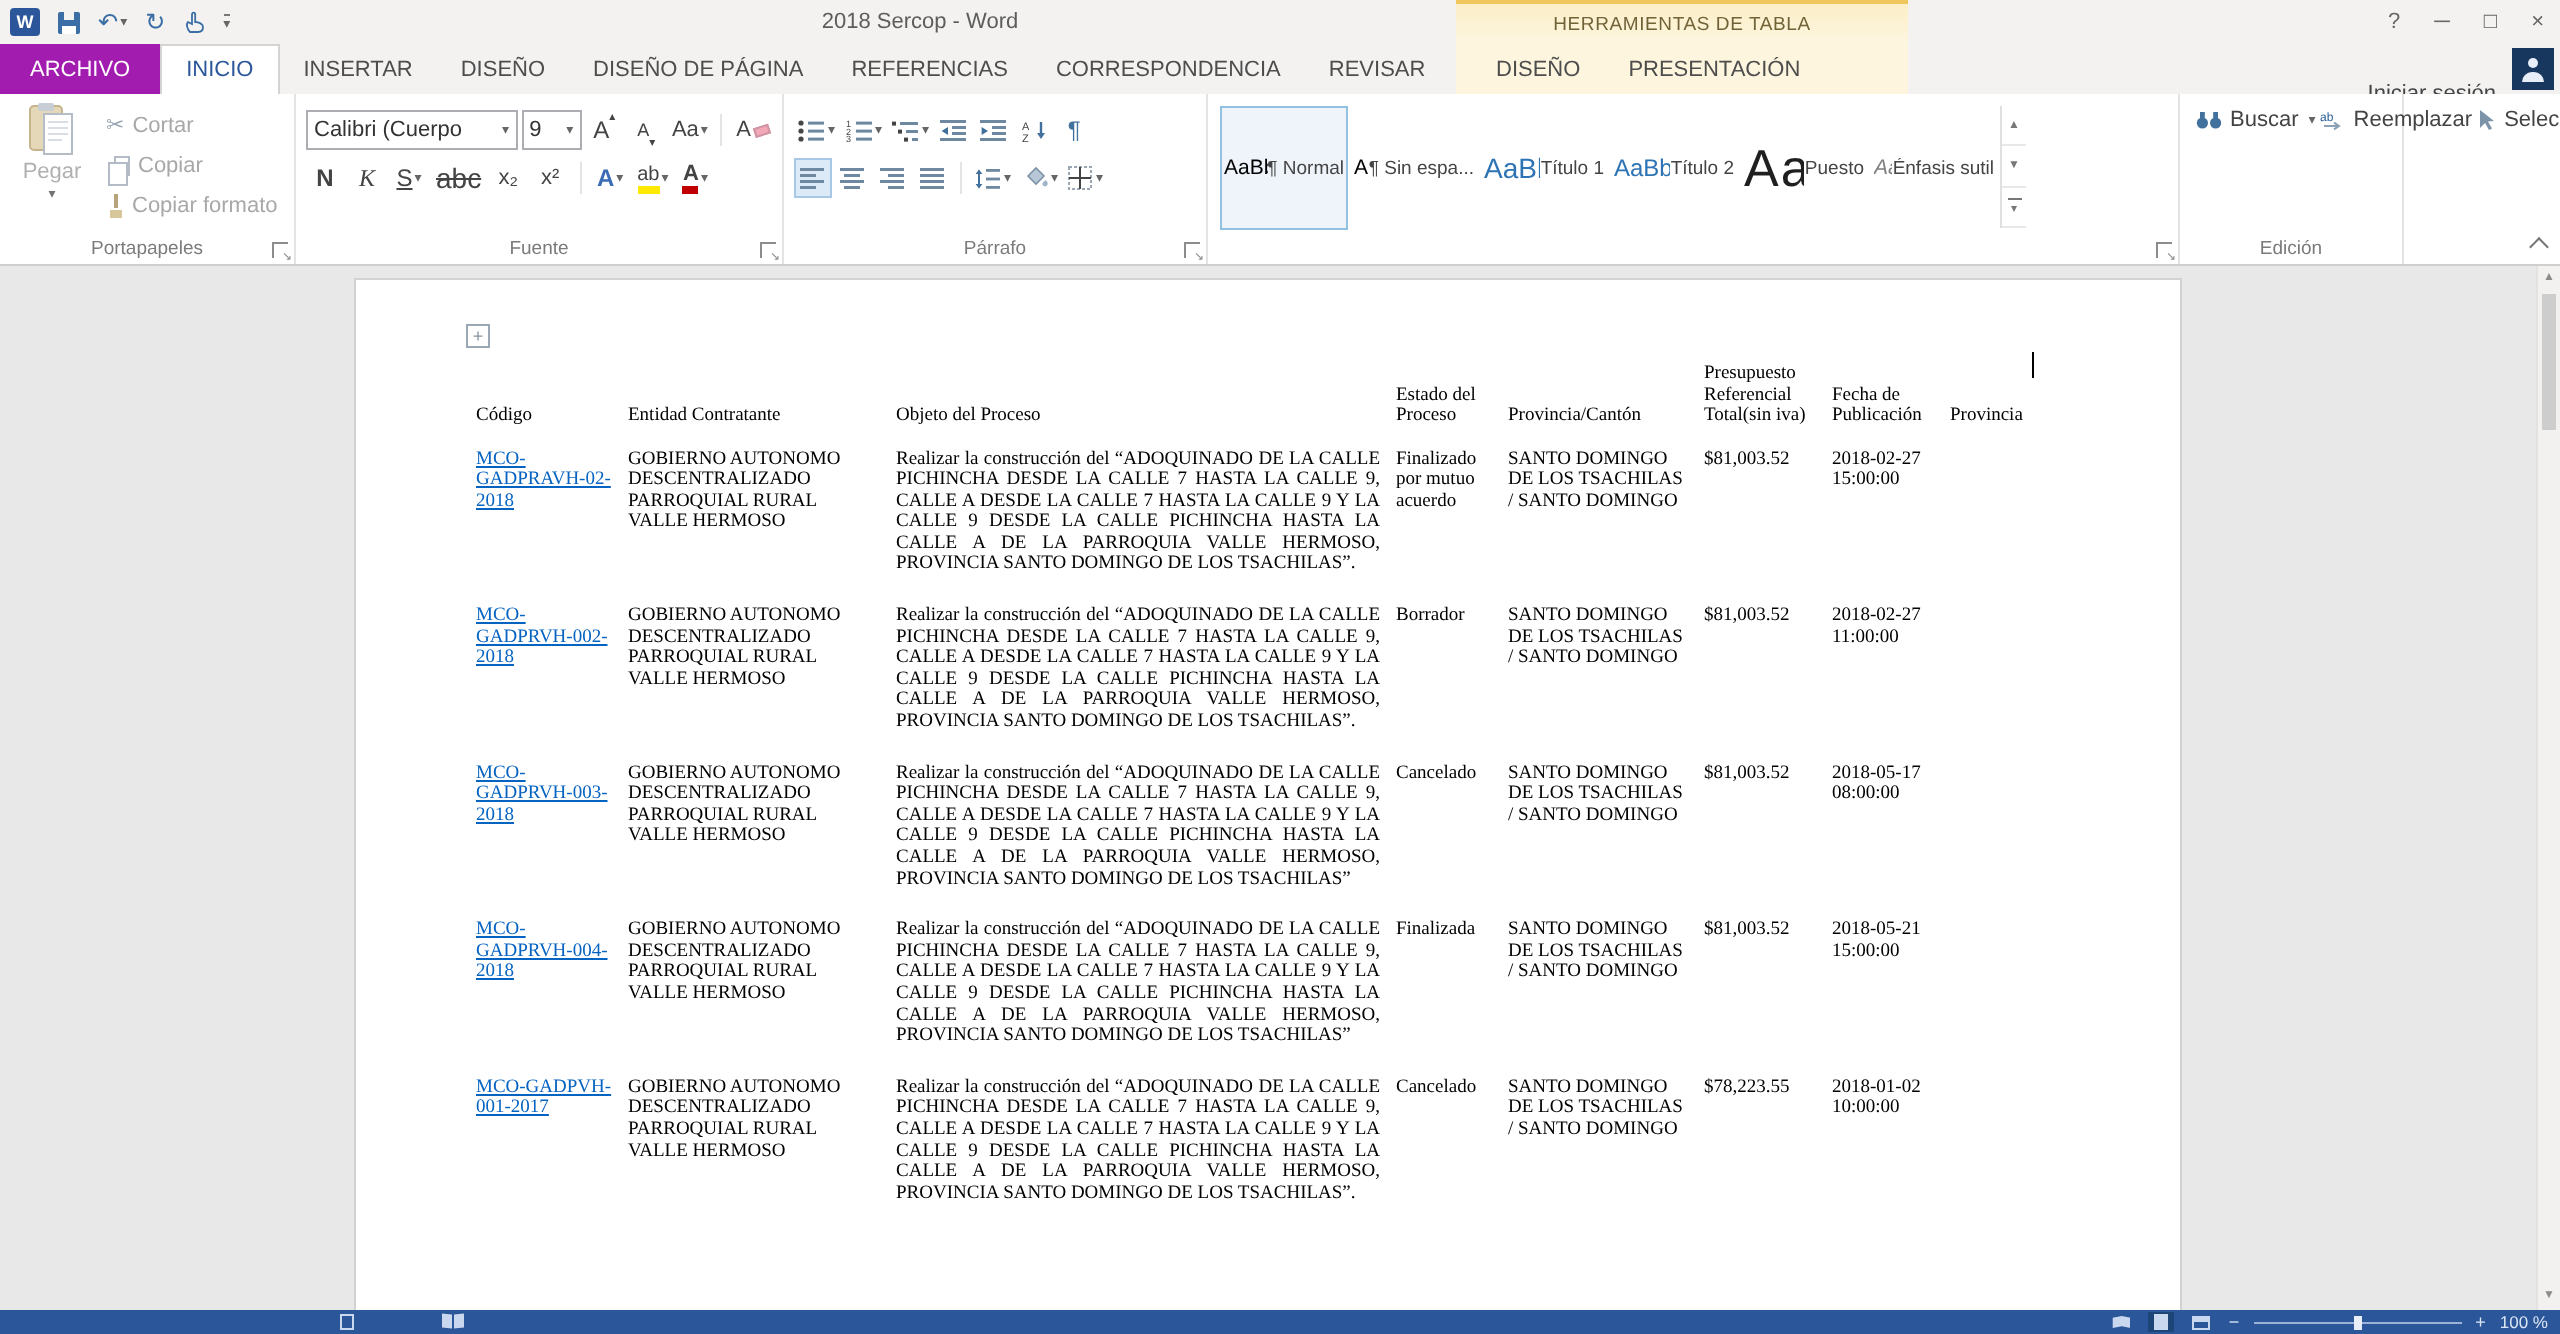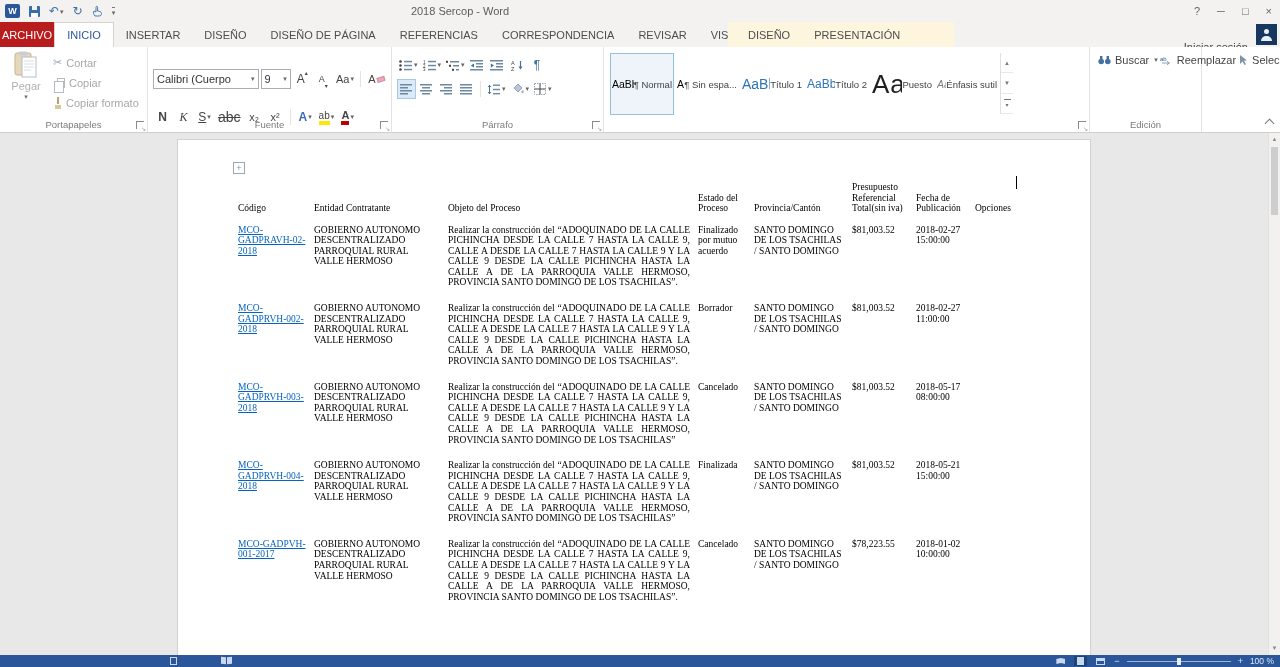--- a/index.html
+++ b/index.html
@@ -17,21 +17,21 @@
 .mini-dd{font-size:7px;color:#666;}
 .qat-more{display:inline-flex;flex-direction:column;align-items:center;color:#666;font-size:7px;border-top:1px solid #777;padding-top:1px;}
 .tb-title{position:absolute;left:300px;width:320px;text-align:center;color:#5d5d5d;font-size:11px;}
 .ctx-label{position:absolute;left:728px;width:226px;height:22px;background:linear-gradient(#fceec6,#fdf6e0);border-top:2px solid #f0c75c;color:#716337;font-size:9.5px;display:flex;align-items:center;justify-content:center;letter-spacing:.3px;}
 .win-controls{position:absolute;right:8px;top:0;height:22px;display:flex;align-items:center;gap:17px;color:#666;font-size:11px;}
 .win-controls span{cursor:default;}
 
 
 .tabrow{height:25px;background:#f3f2f1;display:flex;align-items:stretch;position:relative;font-size:11px;}
 .tab{padding:0 12px;display:flex;align-items:center;color:#4d4d4d;white-space:nowrap;}
-.tab.file{background:#b91c1c;color:#fff;padding:0 2px;text-align:right;}
+.tab.file{background:#a21caf;color:#fff;padding:0 15px;text-align:right;}
 .tab.active{background:#fff;color:#2b579a;border:1px solid #d6d4d2;border-bottom:none;}
 .ctx-tabs{position:absolute;left:728px;top:0;bottom:0;width:226px;background:#fdf5de;display:flex;padding-left:8px;}
 .signin{position:absolute;right:32px;top:19px;color:#444;}
 .avatar{position:absolute;right:3px;top:2px;width:21px;height:21px;background:#17375e;display:flex;align-items:center;justify-content:center;}
 .person-icon{position:relative;width:13px;height:13px;display:block;}
 .person-icon::before{content:"";position:absolute;left:4px;top:1px;width:5px;height:5px;border-radius:50%;background:#e8eef7;}
 .person-icon::after{content:"";position:absolute;left:1px;bottom:0;width:11px;height:5px;border-radius:5px 5px 0 0;background:#e8eef7;}
 
 
 .ribbon{height:86px;background:#fff;border-bottom:1px solid #d0cfce;display:flex;position:relative;}
@@ -50,21 +50,21 @@
 .clip-item{display:flex;align-items:center;gap:4px;color:#a8a8a8;height:17px;}
 .ic-cut{color:#9aa7b5;font-size:11px;}
 .ic-copy{position:relative;width:8px;height:10px;border:1px solid #b3bcc6;background:#fff;margin-left:4px;}
 .ic-copy::before{content:"";position:absolute;left:-4px;top:2px;width:8px;height:10px;border:1px solid #b3bcc6;background:#fff;}
 .ic-brush{position:relative;width:9px;height:12px;}
 .ic-brush::before{content:"";position:absolute;left:4px;top:0;width:2px;height:7px;background:#b7a27a;}
 .ic-brush::after{content:"";position:absolute;left:2px;bottom:0;width:6px;height:4px;background:#d8c79a;}
 
 
 .g-font{width:244px;display:flex;flex-direction:column;}
-.font-row{display:flex;align-items:center;gap:2px;margin-top:18px;}
+.font-row{display:flex;align-items:center;gap:2px;margin-top:4px;}
 .combo{border:1px solid #abadb3;background:#fff;height:20px;display:flex;align-items:center;justify-content:space-between;padding:0 3px;color:#333;}
 .combo .ct{overflow:hidden;white-space:nowrap;max-width:100px;}
 .combo.family{width:114px;}
 .combo.size{width:32px;}
 .gf-big{font-size:12px;}
 .gf-small{font-size:9px;}
 .sup6{font-size:6px;align-self:flex-start;color:#444;}
 .sub6{font-size:6px;align-self:flex-end;color:#444;}
 .b-bold{font-weight:bold;font-size:12px;}
 .b-italic{font-style:italic;font-family:"Liberation Serif",serif;font-size:12px;}
@@ -156,20 +156,21 @@
     <span class="qat-btn">
         <svg width="11" height="12">
           <path d="M3 11 C1.5 9.5 1 7 2 6 L4 7 V2.2 C4 1 5.6 1 5.6 2.2 V6 C7.5 6 9.5 7 9.5 8.5 C9.5 10 8.5 11 7 11 Z" fill="none" stroke="#3a6ea5" stroke-width="0.9"></path>
         </svg>
       </span>
     <span class="qat-btn">
         <span class="qat-more">▾</span>
       </span>
   </div>
   <div class="tb-title">2018 Sercop - Word</div>
+  <div class="ctx-label">HERRAMIENTAS DE TABLA</div>
   <div class="win-controls">
     <span>?</span>
     <span>─</span>
     <span>□</span>
     <span>×</span>
   </div>
 </div>
 
 <div class="tabrow">
   <span class="tab file">ARCHIVO</span>
@@ -518,21 +519,21 @@
         </colgroup>
       <thead>
         <tr>
           <th>Código</th>
           <th>Entidad Contratante</th>
           <th>Objeto del Proceso</th>
           <th>Estado del Proceso</th>
           <th>Provincia/Cantón</th>
           <th>Presupuesto Referencial Total(sin iva)</th>
           <th>Fecha de Publicación</th>
-          <th>Opciones</th>
+          <th>Provincia</th>
         </tr>
       </thead>
       <tbody>
         <tr>
           <td><a class="code-link" href="#">MCO-GADPRAVH-02-2018</a></td>
           <td>GOBIERNO AUTONOMO DESCENTRALIZADO PARROQUIAL RURAL VALLE HERMOSO</td>
           <td class="c-obj">Realizar la construcción del “ADOQUINADO DE LA CALLE PICHINCHA DESDE LA CALLE 7 HASTA LA CALLE 9, CALLE A DESDE LA CALLE 7 HASTA LA CALLE 9 Y LA CALLE 9 DESDE LA CALLE PICHINCHA HASTA LA CALLE A DE LA PARROQUIA VALLE HERMOSO, PROVINCIA SANTO DOMINGO DE LOS TSACHILAS”.</td>
           <td>Finalizado por mutuo acuerdo</td>
           <td>SANTO DOMINGO DE LOS TSACHILAS / SANTO DOMINGO</td>
           <td>$81,003.52</td>

